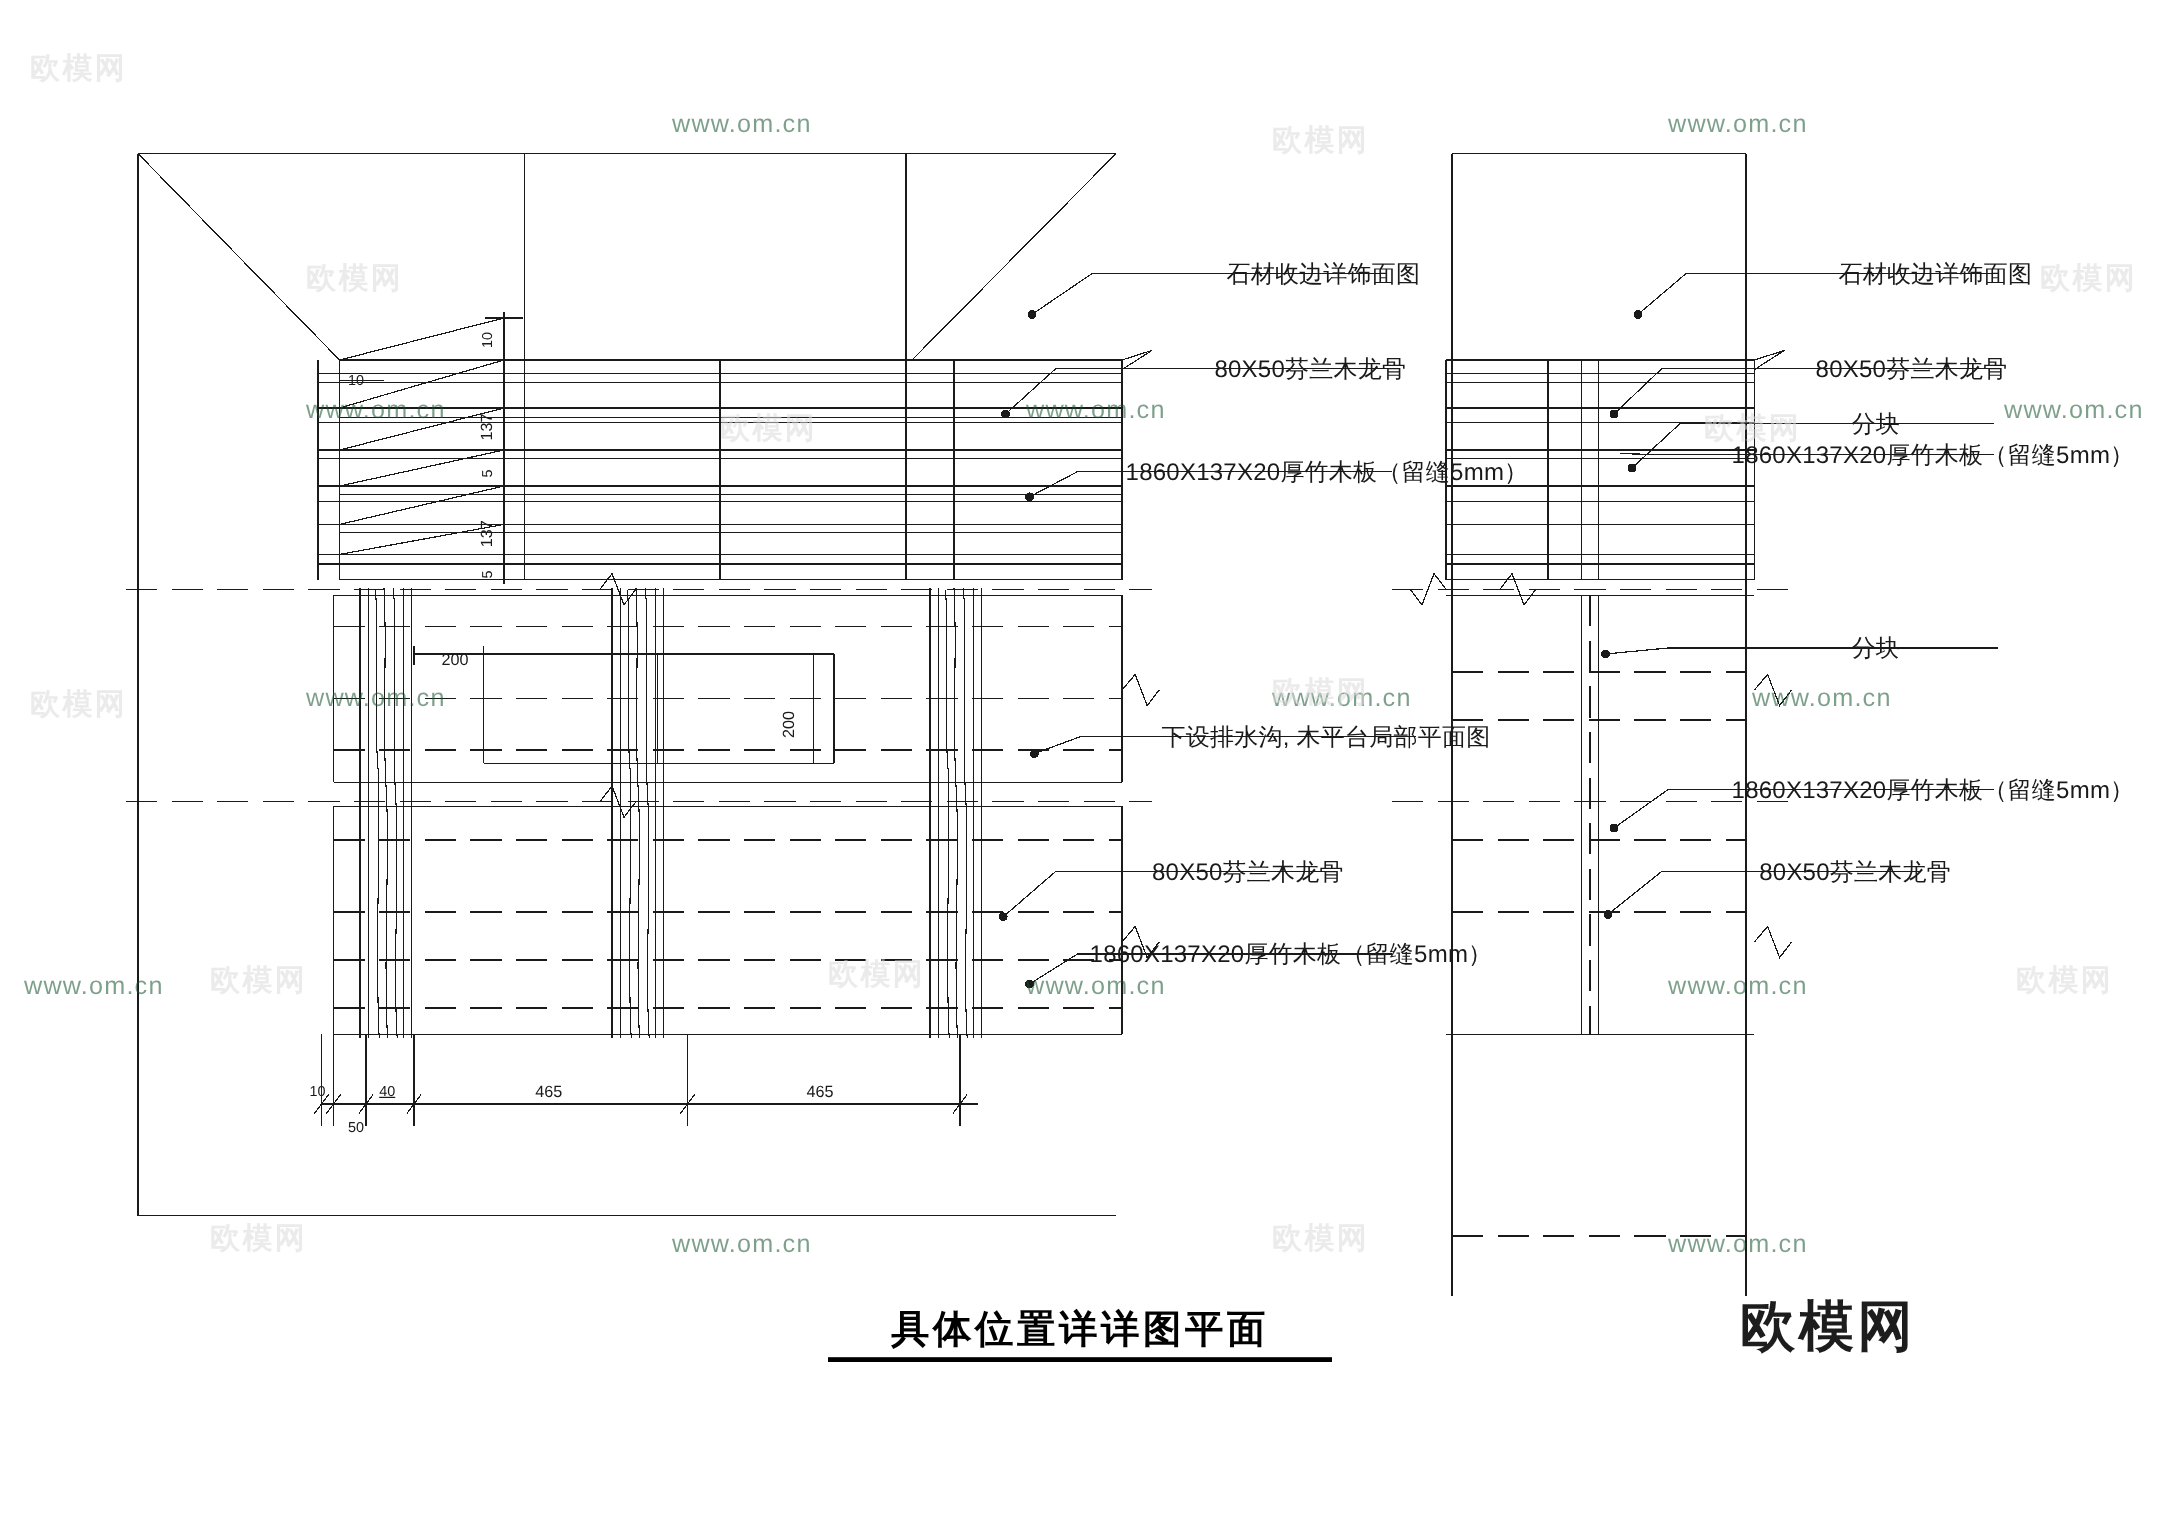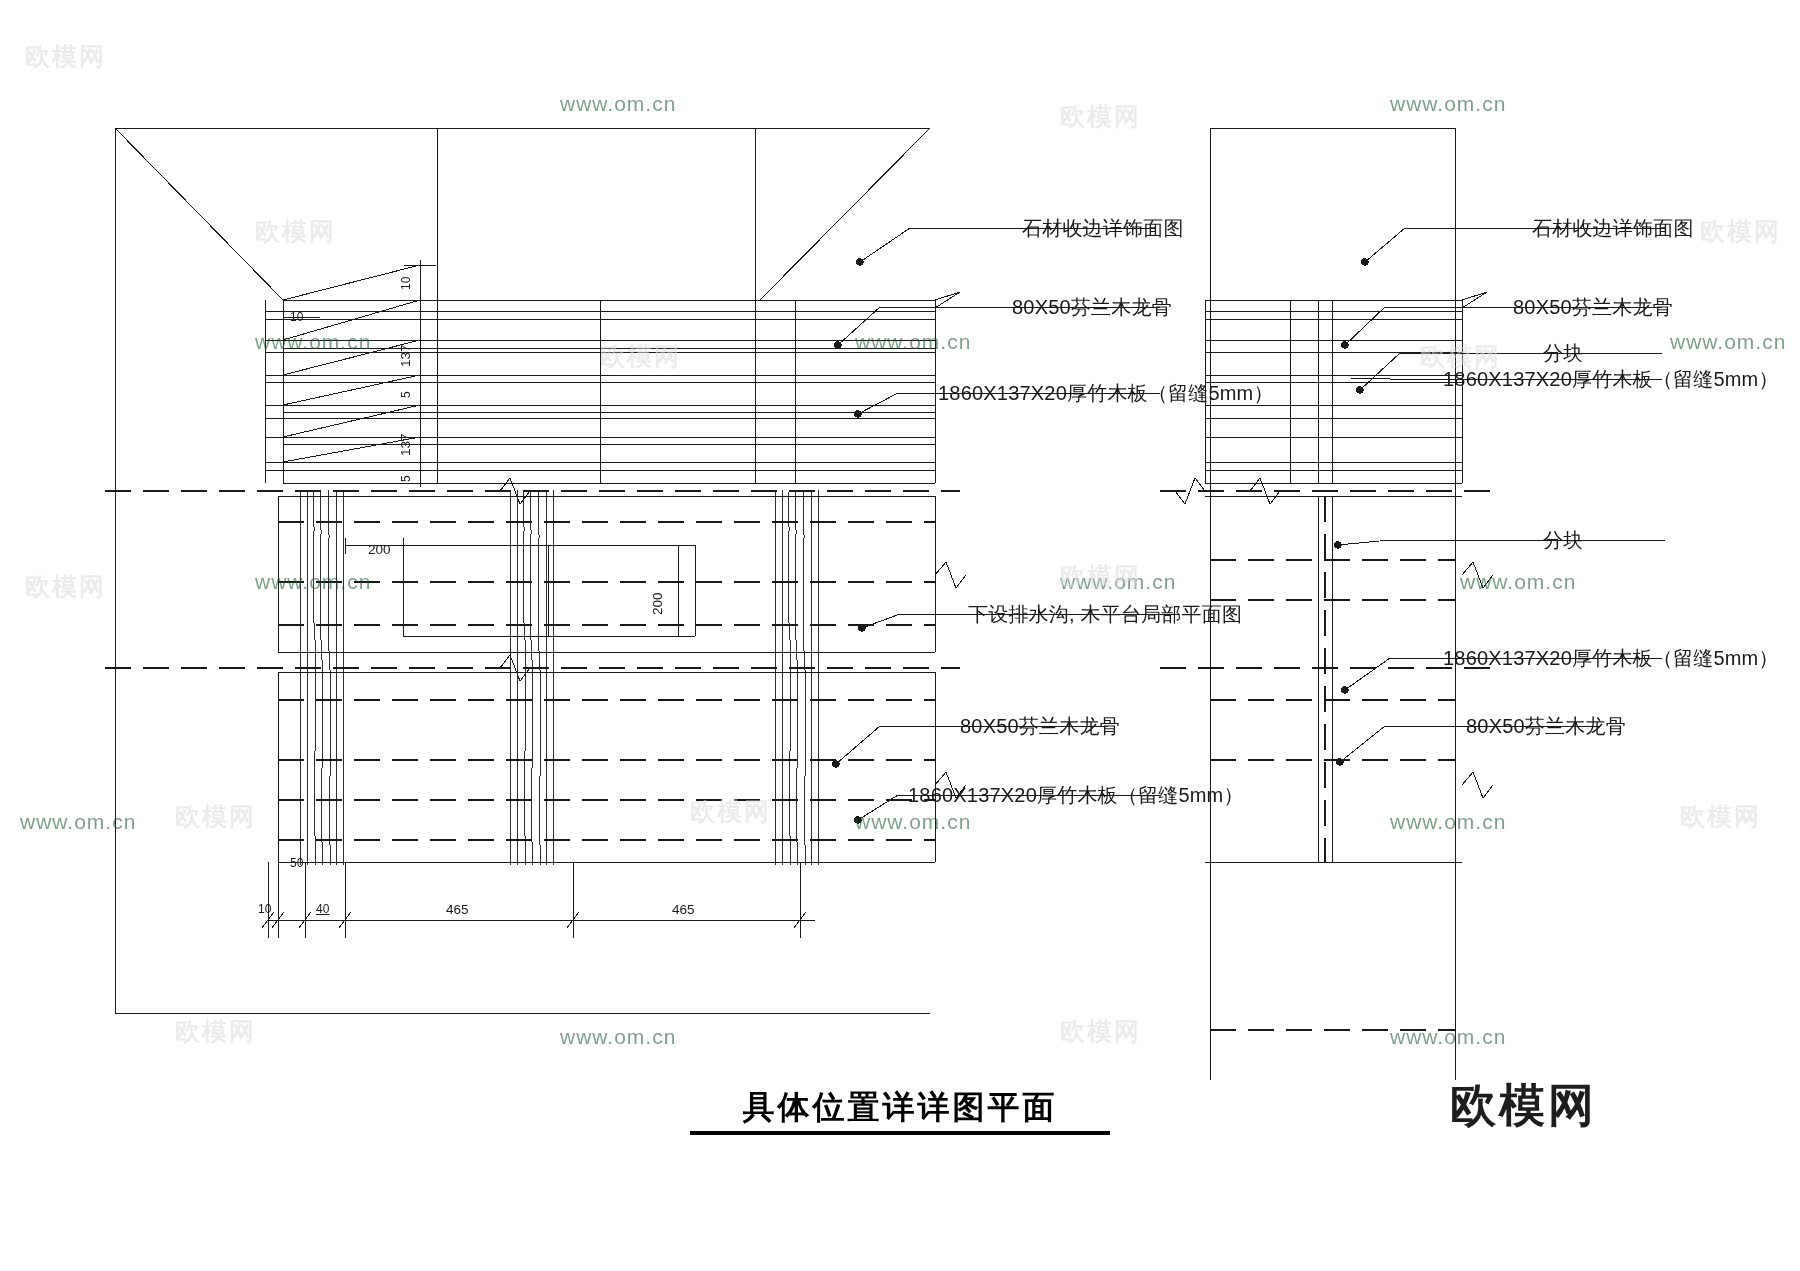--- a/index.html
+++ b/index.html
@@ -433,21 +433,21 @@
   <div id="dimension-layer">
       <div class="dim vert small" style="left: 413px; top: 276px;">10</div>
       <div class="dim vert" style="left: 413px; top: 352px;">137</div>
       <div class="dim vert small" style="left: 413px; top: 384px;">5</div>
       <div class="dim vert" style="left: 413px; top: 441px;">137</div>
       <div class="dim vert small" style="left: 413px; top: 468px;">5</div>
       <div class="dim small" style="left: 290px; top: 310px;">10</div>
       <div class="dim" style="left: 368px; top: 542px;">200</div>
       <div class="dim vert" style="left: 665px; top: 600px;">200</div>
       <div class="dim small" style="left: 258px; top: 902px;">10</div>
-      <div class="dim small" style="left: 290px; top: 856px;">50</div>
+      <div class="dim small" style="left: 290px; top: 932px;">50</div>
       <div class="dim small" style="left: 316px; top: 902px; text-decoration: underline;">40</div>
       <div class="dim" style="left: 446px; top: 902px;">465</div>
       <div class="dim" style="left: 672px; top: 902px;">465</div>
     </div>
 
   <div id="title-block">
     <div id="title-text">具体位置详详图平面</div>
     <div id="title-rule"></div>
   </div>
 

